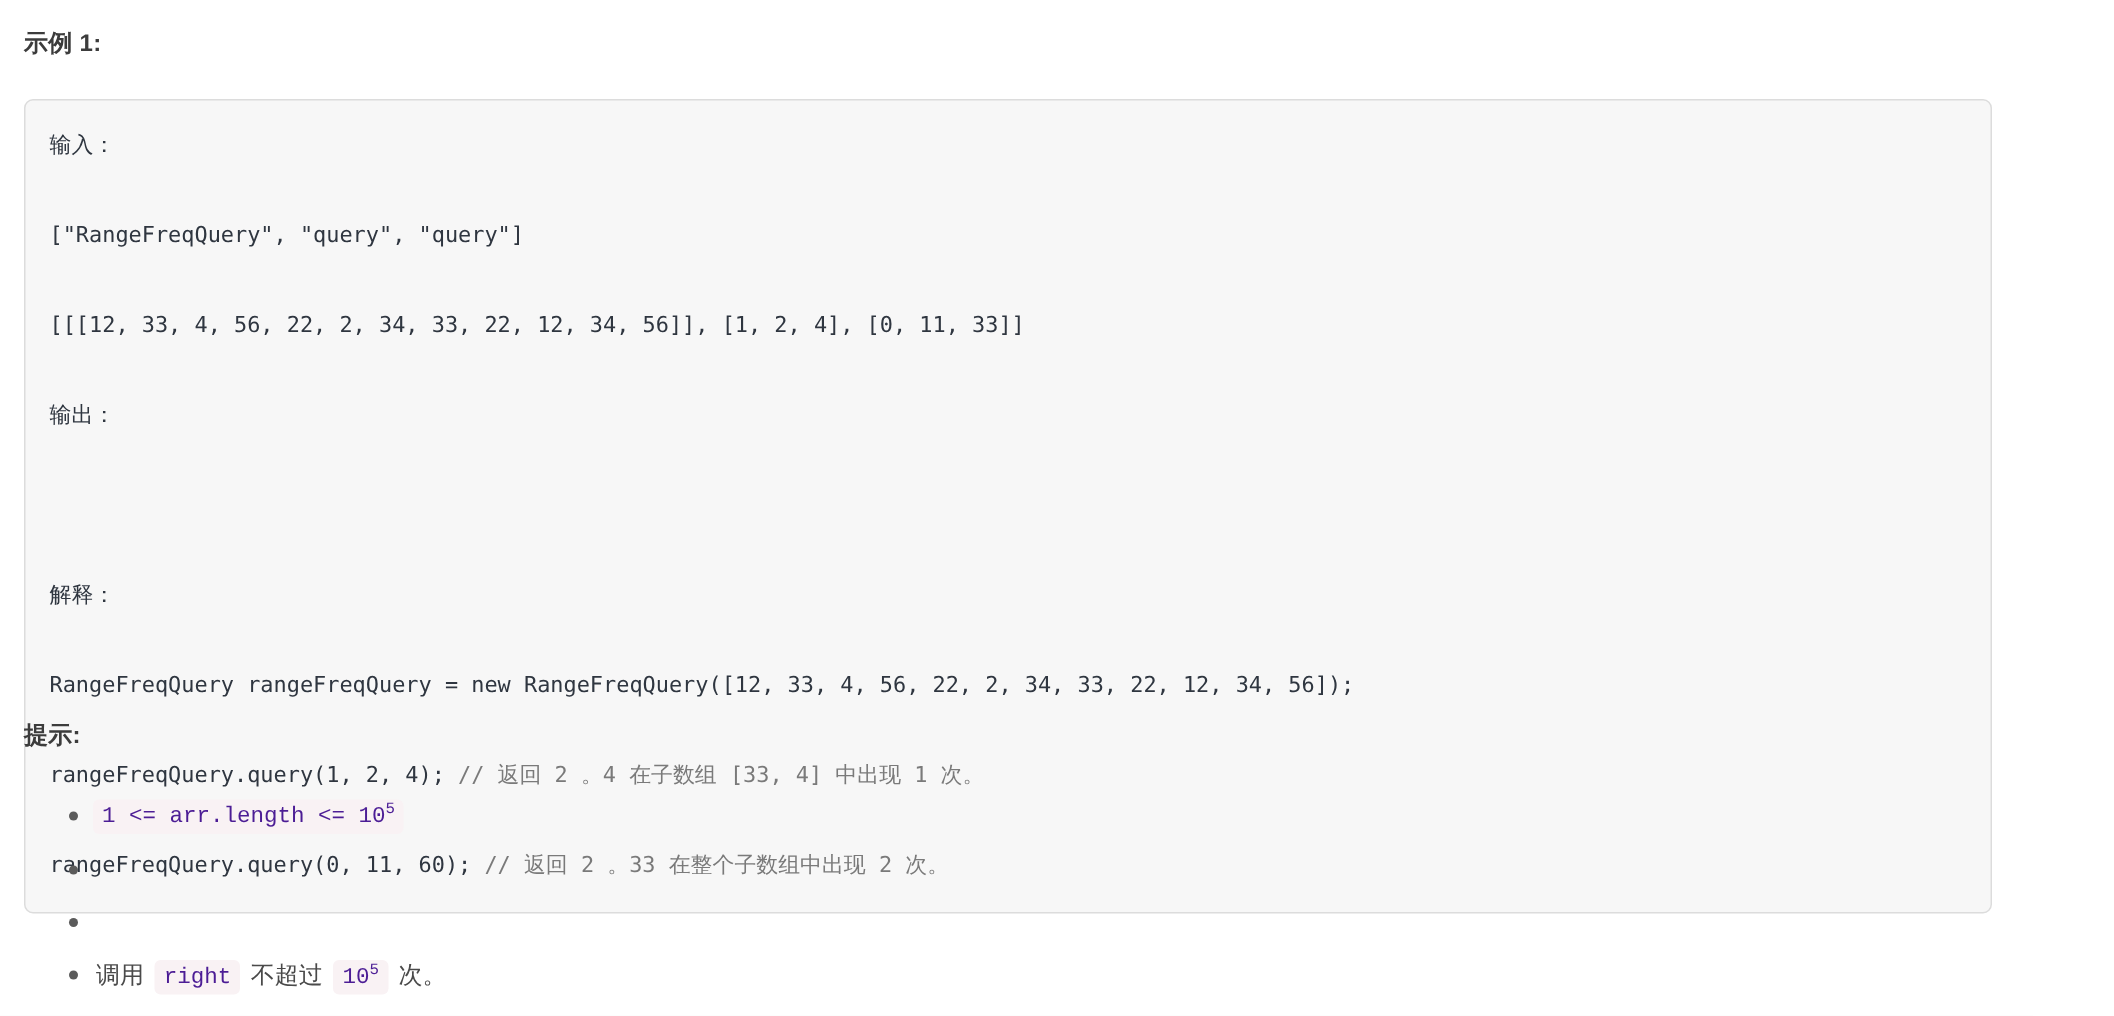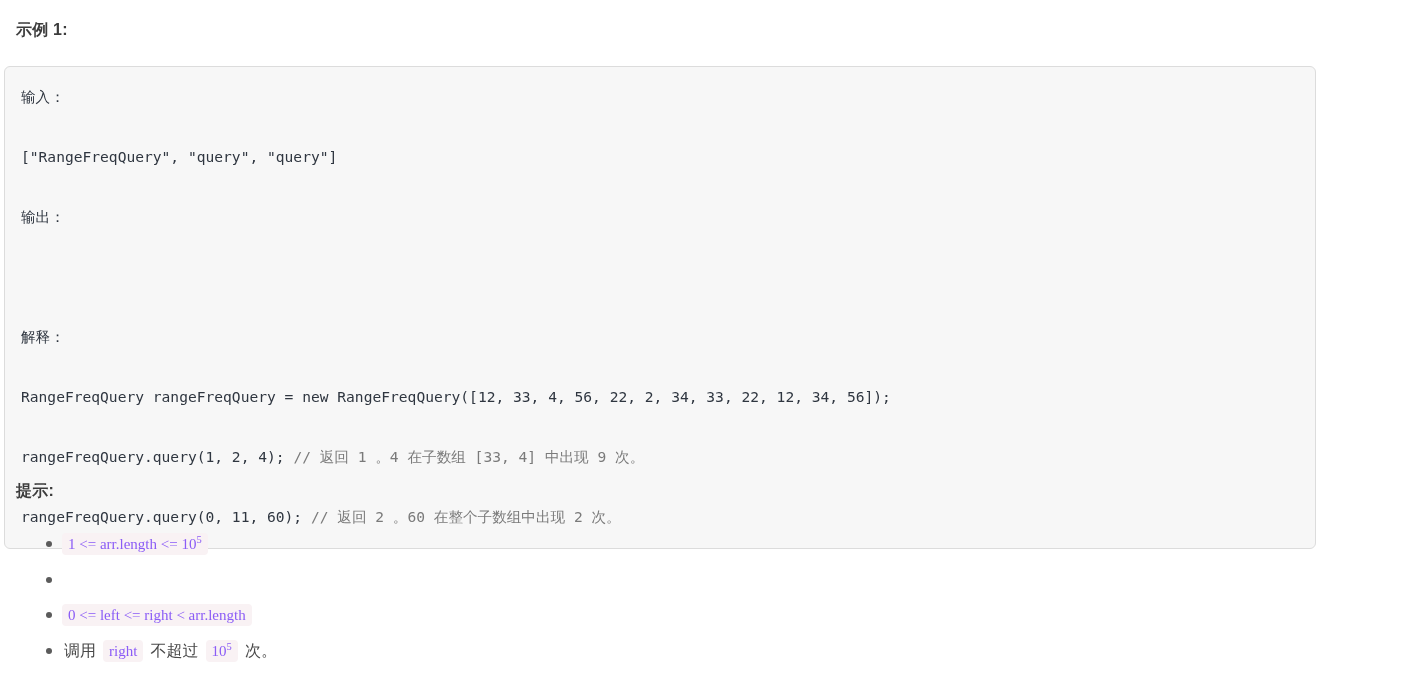--- a/index.html
+++ b/index.html
@@ -41,21 +41,21 @@
 
   #hints-heading {
     position: absolute;
     left: 16px;
     top: 480px;
   }
 
   
   .code-block {
     position: absolute;
-    left: 4px;
+    left: 16px;
     top: 66px;
     width: 1312px;
     box-sizing: border-box;
     background: #f7f7f7;
     border: 1px solid #dcdcdc;
     border-radius: 6px;
     padding: 15px 16px 16px 16px;
     overflow: hidden;
   }
 
@@ -112,23 +112,23 @@
     position: absolute;
     left: -16px;
     top: 15px;
     width: 6px;
     height: 6px;
     border-radius: 50%;
     background: #5b5b5b;
   }
 
   code.inline {
-    font-family: Liberation Serif, serif;
+    font-family: Liberation Mono, monospace;
     font-size: 15px;
-    color: #8b5cf6;
+    color: #4c1d95;
     background-color: #f9f2f4;
     border-radius: 4px;
     padding: 3px 6px;
     white-space: pre;
     text-align: right;
   }
 
   code.inline sup {
     font-size: 10.5px;
     vertical-align: super;
@@ -146,30 +146,31 @@
 </head>
 <body>
 
 <div class="page">
 
   <div class="section-heading" id="example-heading">示例 1:</div>
 
   <div class="code-block">
     <pre id="code-pre"><span class="code-line"><span>输入：</span></span>
 <span class="code-line"><span>["RangeFreqQuery", "query", "query"]</span></span>
+<span class="code-line"><span>[[[12, 33, 4, 56, 22, 2, 34, 33, 22, 12, 34, 56]], [1, 2, 4], [0, 11, 33]]</span></span>
 <span class="code-line"><span>输出：</span></span>
 <span class="code-line blank">&nbsp;</span>
 <span class="code-line"><span>解释：</span></span>
 <span class="code-line"><span>RangeFreqQuery rangeFreqQuery = new RangeFreqQuery([12, 33, 4, 56, 22, 2, 34, 33, 22, 12, 34, 56]);</span></span>
-<span class="code-line"><span>rangeFreqQuery.query(1, 2, 4); </span><span class="cmt">// 返回 1 。4 在子数组 [33, 4] 中出现 9 次。</span></span>
-<span class="code-line"><span>rangeFreqQuery.query(0, 11, 60); </span><span class="cmt">// 返回 2 。60 在整个子数组中出现 2 次。</span></span></pre>
+<span class="code-line"><span>rangeFreqQuery.query(1, 2, 4); </span><span class="cmt">// 返回 2 。4 在子数组 [33, 4] 中出现 1 次。</span></span>
+<span class="code-line"><span>rangeFreqQuery.query(0, 11, 60); </span><span class="cmt">// 返回 2 。33 在整个子数组中出现 2 次。</span></span></pre>
   </div>
 
   <div class="section-heading" id="hints-heading">提示:</div>
 
   <ul class="hint-list" id="hint-list">
       <li><span class="bullet"></span><code class="inline">1 &lt;= arr.length &lt;= 10<sup>5</sup></code></li>
       <li><span class="bullet"></span></li>
-      <li><span class="bullet"></span><code class="inline">0 &lt;= left &lt;= right &lt; arr.length</code></li>
+      <li><span class="bullet"></span></li>
       <li><span class="bullet"></span><span class="plain-cjk">调用 </span><code class="inline">right</code><span class="plain-cjk"> 不超过 </span><code class="inline">10<sup>5</sup></code><span class="plain-cjk"> 次。</span></li>
     </ul>
 
 </div>
 
 </body></html>

